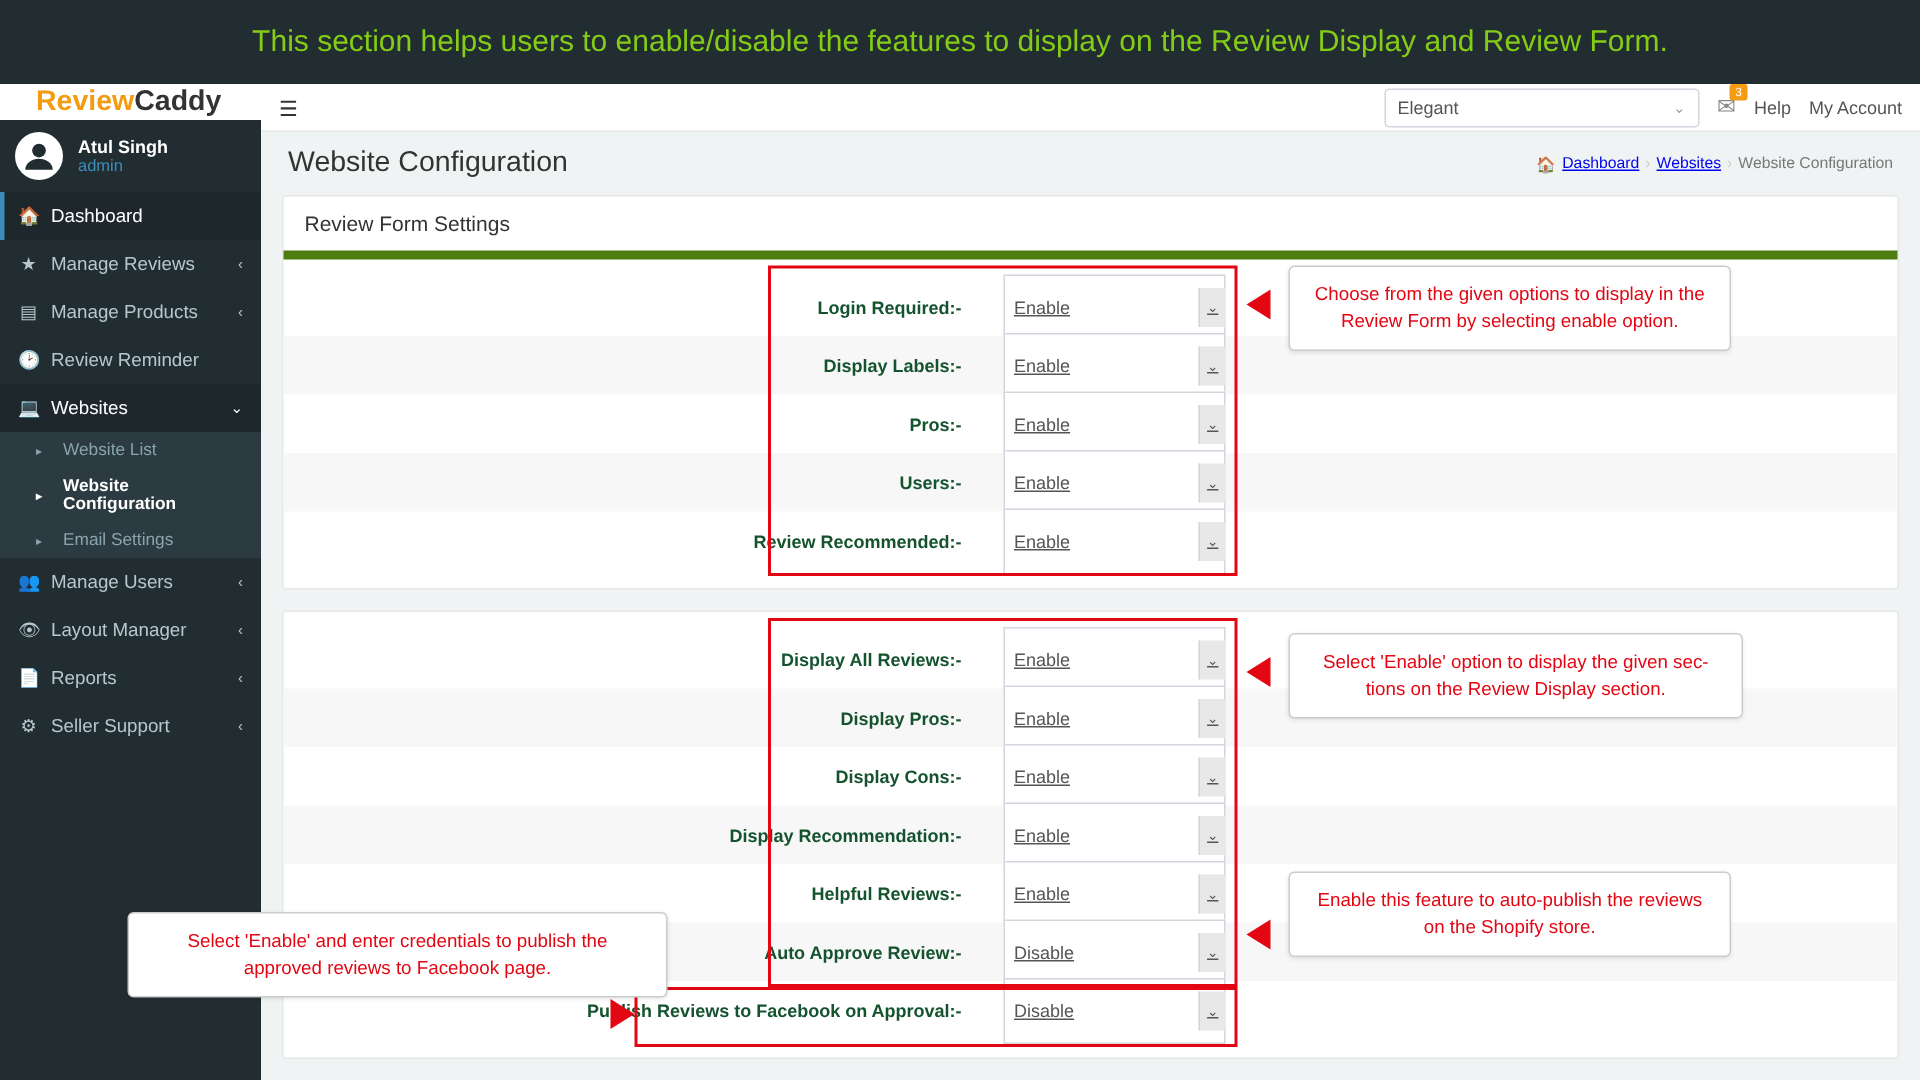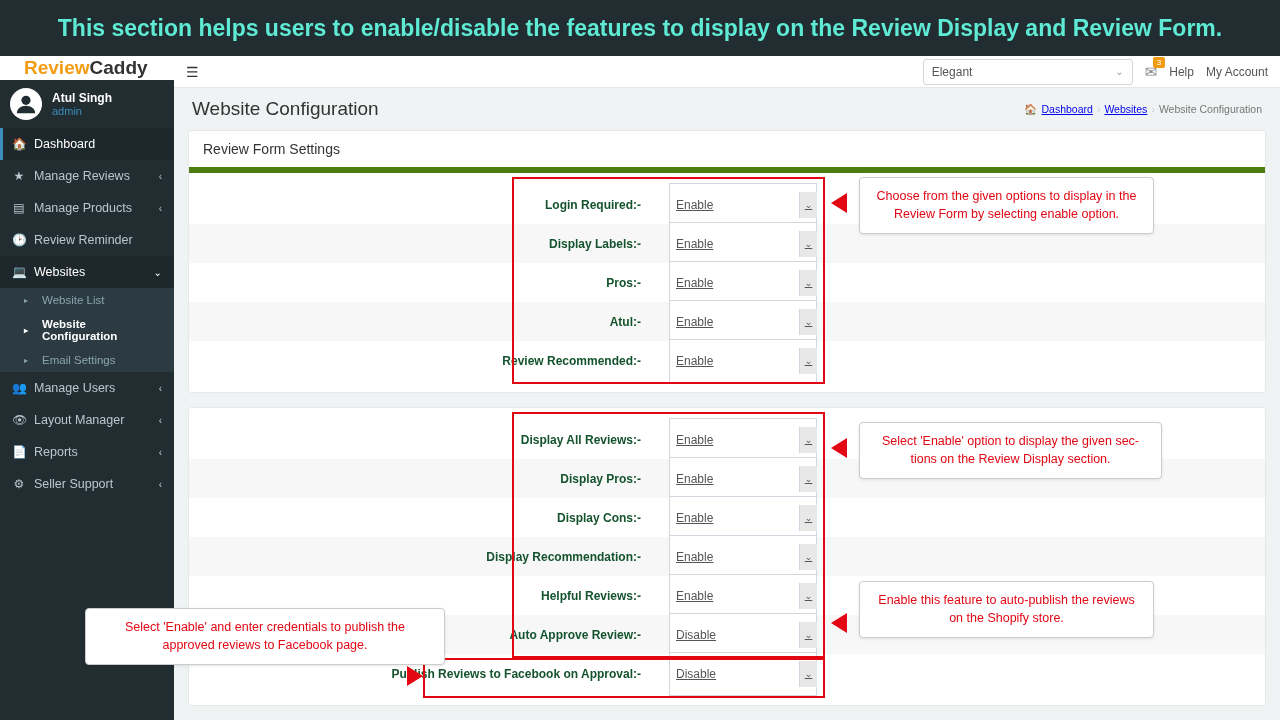--- a/index.html
+++ b/index.html
@@ -1,18 +1,18 @@
 <!DOCTYPE html>
 <html><head>
 <meta charset="utf-8">
 <style>
 * { margin: 0; padding: 0; box-sizing: border-box; font-family: -apple-system, BlinkMacSystemFont, "Segoe UI", Arial, sans-serif; }
 body { background: #222d32; overflow: hidden; width: 1280px; height: 720px; }
 
-.top-banner { background: #222d32; color: #5eead4; height: 56px; display: flex; align-items: center; justify-content: center; font-size: 23px; font-weight: 700; }
+.top-banner { background: #222d32; color: #84cc16; height: 56px; display: flex; align-items: center; justify-content: center; font-size: 20px; font-weight: 400; }
 
 .app { display: flex; height: 664px; }
 
 .sidebar { width: 174px; background: #222d32; color: #b8c7ce; flex-shrink: 0; }
 .logo-area { height: 24px; background: #fff; display: flex; align-items: center; padding-left: 24px; }
 .logo-review { color: #f39c12; font-weight: 700; font-size: 19px; }
 .logo-caddy { color: #333; font-weight: 700; font-size: 19px; }
 
 .user-panel { padding: 8px 10px; display: flex; align-items: center; gap: 10px; }
 .avatar { width: 32px; height: 32px; border-radius: 50%; background: #fff; display: flex; align-items: center; justify-content: center; }
@@ -221,21 +221,21 @@
               </div>
             </div>
           <div class="form-row">
               <div class="form-label">Pros:-</div>
               <div class="form-select">
                 <span>Enable</span>
                 <span class="sel-btn">⌄</span>
               </div>
             </div>
           <div class="form-row">
-              <div class="form-label">Atul:-</div>
+              <div class="form-label">Users:-</div>
               <div class="form-select">
                 <span>Enable</span>
                 <span class="sel-btn">⌄</span>
               </div>
             </div>
           <div class="form-row">
               <div class="form-label">Review Recommended:-</div>
               <div class="form-select">
                 <span>Enable</span>
                 <span class="sel-btn">⌄</span>

